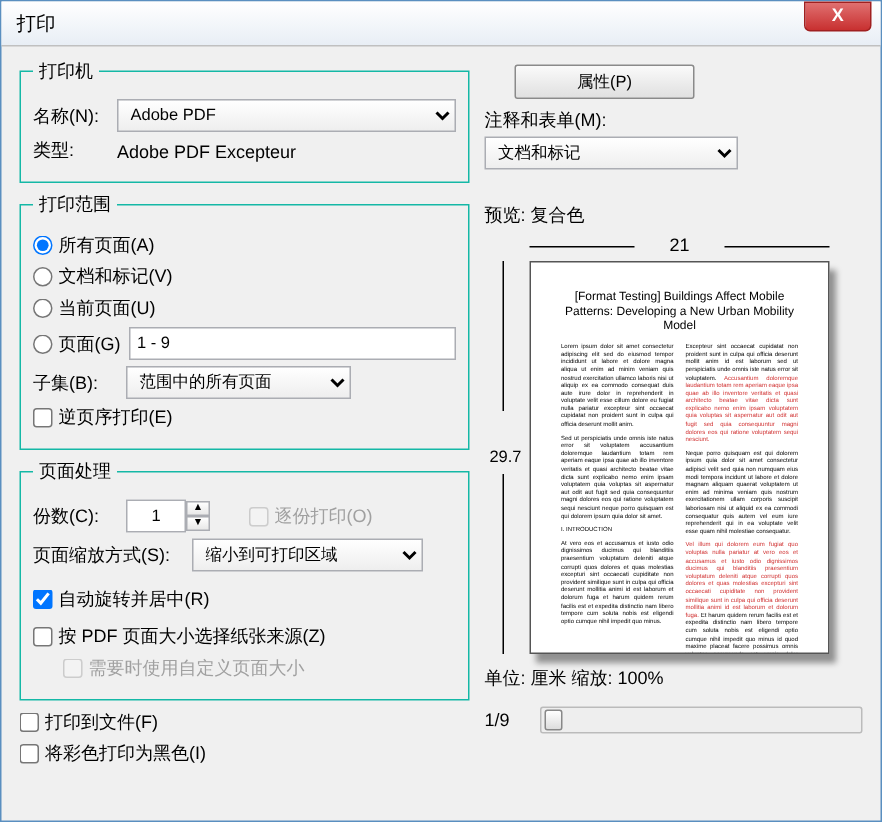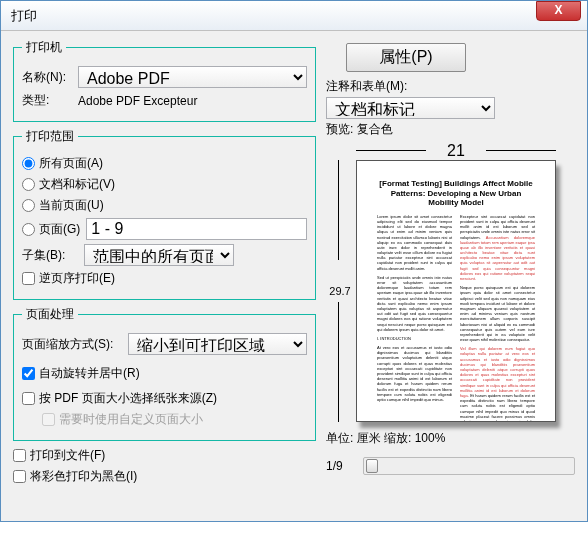--- a/index.html
+++ b/index.html
@@ -8,39 +8,39 @@
 .titlebar { height: 30px; background: linear-gradient(#fff, #e8eef5); display: flex; align-items: center; padding: 0 0 0 10px; border-bottom: 1px solid #c0c0c0; }
 .titlebar .title { flex: 1; font-size: 13px; }
 .closebtn { width: 45px; height: 20px; background: linear-gradient(#e07070, #c83030); color: #fff; border: 1px solid #a02020; border-radius: 0 0 4px 4px; text-align: center; line-height: 16px; font-weight: bold; margin-top: -10px; margin-right: 6px; cursor: pointer; }
 .body { padding: 8px 12px 12px 12px; display: flex; gap: 10px; }
 .left { flex: 0 0 300px; }
 .right { flex: 1; }
 fieldset { border: 1px solid #14b8a6; padding: 6px 8px 8px 8px; margin-bottom: 6px; }
 legend { padding: 0 4px; }
 .row { display: flex; align-items: center; margin: 4px 0; gap: 6px; }
 .row label { min-width: 50px; }
-select, input[type=text] { border: 1px solid #abadb3; padding: 2px 4px; height: 22px; background: #fff; font-size: 16px; }
+select, input[type=text] { border: 1px solid #abadb3; padding: 2px 4px; height: 22px; background: #fff; font-size: 11px; }
 select { background: linear-gradient(#fff, #eee); }
-.btn { border: 1px solid #8a8a8a; background: linear-gradient(#fafafa, #e0e0e0); padding: 3px 0; cursor: pointer; font-size: 16px; border-radius: 2px; }
+.btn { border: 1px solid #8a8a8a; background: linear-gradient(#fafafa, #e0e0e0); padding: 3px 0; cursor: pointer; font-size: 11px; border-radius: 2px; }
 input[type=radio], input[type=checkbox] { margin-right: 4px; vertical-align: middle; }
 .disabled { color: #a0a0a0; }
 .spin { display: flex; align-items: center; }
 .spin input { width: 40px; text-align: center; }
 .spin .arrows { display: flex; flex-direction: column; }
 .spin .arrows span { width: 16px; height: 10px; border: 1px solid #abadb3; background: linear-gradient(#fff,#e8e8e8); font-size: 7px; text-align: center; line-height: 8px; cursor: pointer; }
 .preview-label { margin-bottom: 4px; }
 .preview-area { position: relative; width: 230px; height: 280px; }
-.dim-top { position: absolute; top: 0; left: 30px; right: 0; text-align: center; font-size: 16px; }
+.dim-top { position: absolute; top: 0; left: 30px; right: 0; text-align: center; font-size: 12px; }
 .dim-top::before, .dim-top::after { content: ""; position: absolute; top: 8px; width: 70px; border-top: 1px solid #000; }
 .dim-top::before { left: 0; } .dim-top::after { right: 0; }
 .dim-left { position: absolute; top: 18px; left: 0; bottom: 0; width: 28px; display: flex; align-items: center; justify-content: center; font-size: 11px; }
 .dim-left::before, .dim-left::after { content: ""; position: absolute; left: 12px; height: 100px; border-left: 1px solid #000; }
 .dim-left::before { top: 0; } .dim-left::after { bottom: 0; height: 120px; }
 .page { position: absolute; top: 18px; left: 30px; right: 0; bottom: 0; background: #fff; border: 1px solid #555; box-shadow: 4px 6px 4px rgba(0,0,0,0.4); padding: 18px 20px; overflow: hidden; }
-.page .ptitle { text-align: center; font-size: 8px; font-weight: bold; margin-bottom: 6px; line-height: 1.2; }
+.page .ptitle { text-align: center; font-size: 8px; font-weight: normal; margin-bottom: 6px; line-height: 1.2; }
 .cols { display: flex; gap: 8px; font-size: 4px; line-height: 1.3; text-align: justify; }
 .cols .col { flex: 1; }
 .para { margin-bottom: 4px; }
 .redtext { color: #d03030; }
 .units { margin-top: 8px; font-size: 12px; }
 .pager { display: flex; align-items: center; margin-top: 10px; gap: 20px; }
 .slider { flex: 1; height: 18px; border: 1px solid #bbb; background: #eee; position: relative; border-radius: 2px; }
 .slider .thumb { position: absolute; left: 2px; top: 1px; width: 12px; height: 14px; background: linear-gradient(#fff,#ddd); border: 1px solid #888; border-radius: 2px; }
 .footer { padding: 8px 12px 12px 12px; display: flex; align-items: center; gap: 8px; }
 .footer .spacer { flex: 1; }
@@ -91,22 +91,33 @@
           <select style="width:150px"><option>范围中的所有页面</option></select>
         </div>
         <div class="row">
             <label><input type="checkbox" style=""><span>逆页序打印(E)</span></label>
           </div>
       </fieldset>
 
       <fieldset>
         <legend>页面处理</legend>
         <div class="row">
+          <label style="min-width:56px">份数(C):</label>
+          <div class="spin">
+            <input type="text" value="1" style="">
+            <div class="arrows">
+                <span>▲</span>
+                <span>▼</span>
+              </div>
+          </div>
+          <label class="disabled" style="margin-left:20px"><input type="checkbox" disabled="" style=""><span>逐份打印(O)</span></label>
+        </div>
+        <div class="row">
           <label style="min-width:100px">页面缩放方式(S):</label>
-          <select style="width:179px"><option>缩小到可打印区域</option></select>
+          <select style="width:154px"><option>缩小到可打印区域</option></select>
         </div>
         <div class="row" style="margin-top:10px">
             <label><input type="checkbox" checked="" style=""><span>自动旋转并居中(R)</span></label>
           </div>
         <div class="row" style="margin-top:8px">
             <label><input type="checkbox" style=""><span>按 PDF 页面大小选择纸张来源(Z)</span></label>
           </div>
         <div class="row disabled" style="margin-left:20px">
             <label><input type="checkbox" disabled="" style=""><span>需要时使用自定义页面大小</span></label>
           </div>
@@ -120,21 +131,21 @@
         </div>
     </div>
 
     <div class="right">
       <div class="row">
         <button class="btn" style="margin-left:20px; width:120px">属性(P)</button>
       </div>
       <div style="margin-top:6px">注释和表单(M):</div>
       <select style="width:169px; margin-top:2px"><option>文档和标记</option></select>
 
-      <div class="preview-label" style="margin-top:2px">预览: 复合色</div>
+      <div class="preview-label" style="margin-top:22px">预览: 复合色</div>
       <div class="preview-area">
         <div class="dim-top">21</div>
         <div class="dim-left">29.7</div>
         <div class="page">
           <div class="ptitle">[Format Testing] Buildings Affect Mobile Patterns: Developing a New Urban Mobility Model</div>
           <div class="cols">
             <div class="col">
               <div class="para">Lorem ipsum dolor sit amet consectetur adipiscing elit sed do eiusmod tempor incididunt ut labore et dolore magna aliqua ut enim ad minim veniam quis nostrud exercitation ullamco laboris nisi ut aliquip ex ea commodo consequat duis aute irure dolor in reprehenderit in voluptate velit esse cillum dolore eu fugiat nulla pariatur excepteur sint occaecat cupidatat non proident sunt in culpa qui officia deserunt mollit anim.</div>
               <div class="para">Sed ut perspiciatis unde omnis iste natus error sit voluptatem accusantium doloremque laudantium totam rem aperiam eaque ipsa quae ab illo inventore veritatis et quasi architecto beatae vitae dicta sunt explicabo nemo enim ipsam voluptatem quia voluptas sit aspernatur aut odit aut fugit sed quia consequuntur magni dolores eos qui ratione voluptatem sequi nesciunt neque porro quisquam est qui dolorem ipsum quia dolor sit amet.</div>
               <div class="para">I. INTRODUCTION</div>

